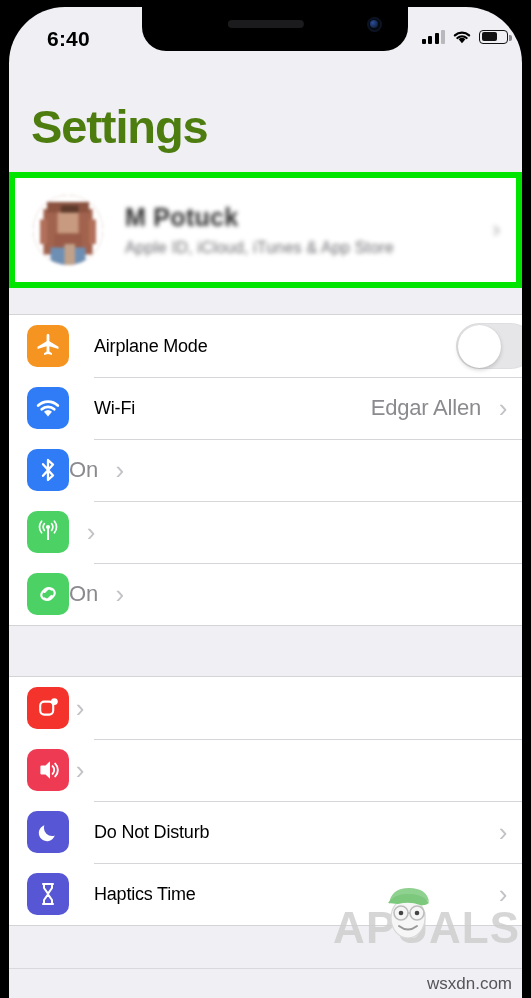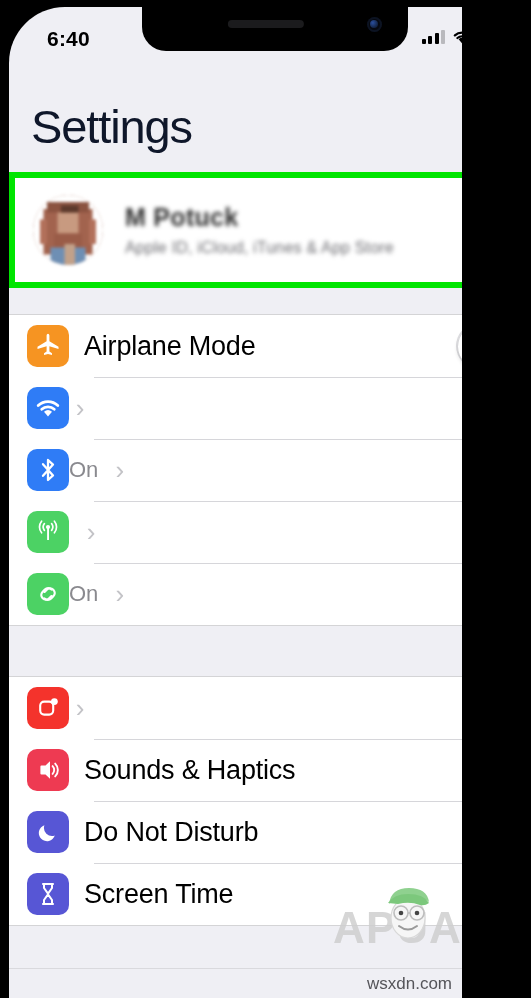--- a/index.html
+++ b/index.html
@@ -5,21 +5,21 @@
   * { box-sizing: border-box; margin: 0; padding: 0; }
   html, body {
     width: 531px; height: 998px;
     background: #000;
     font-family: "Liberation Sans", sans-serif;
     overflow: hidden;
   }
 
   .phone {
     position: relative;
-    width: 462px; height: 998px;
+    width: 531px; height: 998px;
     background: #000;
     overflow: hidden;
   }
 
   
   .screen {
     position: absolute;
     left: 9px; top: 7px;
     width: 513px; height: 991px;
     background: #EFEFF4;
@@ -121,22 +121,22 @@
   
   .content {
     position: absolute;
     left: 0; top: 48px;
     width: 513px;
     bottom: 0;
   }
 
   .page-title {
     font-size: 47px;
-    font-weight: normal;
-    color: #0f172a;
+    font-weight: bold;
+    color: #4d7c0f;
     letter-spacing: -1.1px;
     padding: 48px 0 0 22px;
     line-height: 1;
   }
 
   
   .highlight-box {
     margin-top: 22px;
     border: 6px solid #00e500;
     background: #fff;
@@ -223,22 +223,22 @@
   .row-icon {
     width: 42px; height: 42px;
     border-radius: 10px;
     flex: none;
     display: flex;
     align-items: center;
     justify-content: center;
   }
   .row-label {
     flex: 1;
-    margin-left: 15px;
-    font-size: 27px;
+    margin-left: 25px;
+    font-size: 18px;
     color: #000;
     letter-spacing: -0.2px;
   }
   .row-value {
     font-size: 22px;
     color: #8a8a8f;
     margin-right: 11px;
     letter-spacing: -0.2px;
   }
   .chev {
@@ -288,21 +288,21 @@
     letter-spacing: 1px;
     line-height: 1;
   }
   .wm-face {
     position: absolute;
     left: 44px; bottom: 4px;
     width: 62px; height: 70px;
   }
   .footer-url {
     position: absolute;
-    right: 10px; bottom: 4px;
+    right: 19px; bottom: 4px;
     font-size: 17px;
     color: #55555a;
     z-index: 25;
   }
   .bottom-strip {
     position: absolute;
     left: 0; right: 0; bottom: 0;
     height: 30px;
     background: #EFEFF4;
     border-top: 1px solid #d9d9dd;
@@ -387,20 +387,22 @@
         </div>
 
         <div class="row">
           <div class="row-icon" style="background:#2F7CF6;">
             <svg width="26" height="20" viewBox="0 0 26 20">
               <path d="M13 18.6 L9 13.8a6.1 6.1 0 0 1 8 0Z" fill="#fff"></path>
               <path d="M3.2 7.6a14 14 0 0 1 19.6 0" stroke="#fff" stroke-width="2.8" fill="none" stroke-linecap="round"></path>
               <path d="M6.7 11.3a9.2 9.2 0 0 1 12.6 0" stroke="#fff" stroke-width="2.7" fill="none" stroke-linecap="round"></path>
             </svg>
           </div>
+          <div class="row-label">Wi-Fi</div>
+          <div class="row-value">Edgar Allen</div>
           <div class="chev">›</div>
         </div>
 
         <div class="row">
           <div class="row-icon" style="background:#2F7CF6;">
             <svg width="24" height="28" viewBox="0 0 24 28">
               <path d="M7 8.2 L17 19.4 L12 24 V4 L17 8.6 L7 19.8" stroke="#fff" stroke-width="2.3" fill="none" stroke-linejoin="round" stroke-linecap="round"></path>
             </svg>
           </div>
           <div class="row-value">On</div>
@@ -450,42 +452,41 @@
         </div>
 
         <div class="row">
           <div class="row-icon" style="background:#EE3A52;">
             <svg width="28" height="24" viewBox="0 0 28 24">
               <path d="M11.5 7.4 L7.4 7.4 a1 1 0 0 0-1 1 v7.2 a1 1 0 0 0 1 1 h4.1 L16 20.8 V3.2 Z" fill="#fff"></path>
               <path d="M18.6 8.1a5.6 5.6 0 0 1 0 7.8" stroke="#fff" stroke-width="1.9" fill="none" stroke-linecap="round"></path>
               <path d="M21.2 5.6a9 9 0 0 1 0 12.8" stroke="#fff" stroke-width="1.9" fill="none" stroke-linecap="round"></path>
             </svg>
           </div>
-          <div class="row-label">Sounds &amp; Haptics</div>
           <div class="chev">›</div>
         </div>
 
         <div class="row">
           <div class="row-icon" style="background:#5756D5;">
             <svg width="26" height="26" viewBox="0 0 26 26">
               <path d="M19.8 16.6A8.2 8.2 0 0 1 9.4 6.2a8.2 8.2 0 1 0 10.4 10.4Z" fill="#fff"></path>
             </svg>
           </div>
           <div class="row-label">Do Not Disturb</div>
           <div class="chev">›</div>
         </div>
 
         <div class="row">
           <div class="row-icon" style="background:#5756D5;">
             <svg width="24" height="28" viewBox="0 0 24 28">
               <path d="M7 4 H17 M7 24 H17" stroke="#fff" stroke-width="2.1" stroke-linecap="round"></path>
               <path d="M8 4.6 V8 L12 13.6 L16 8 V4.6 M8 23.4 V20 L12 14.4 L16 20 V23.4" stroke="#fff" stroke-width="2" fill="none" stroke-linejoin="round"></path>
             </svg>
           </div>
-          <div class="row-label">Screen Time</div>
+          <div class="row-label">Haptics Time</div>
           <div class="chev">›</div>
         </div>
 
       </div>
 
     </div>
 
     <div class="watermark">
       <span class="wm-text">A</span>
       <span class="wm-text">PUALS</span>

